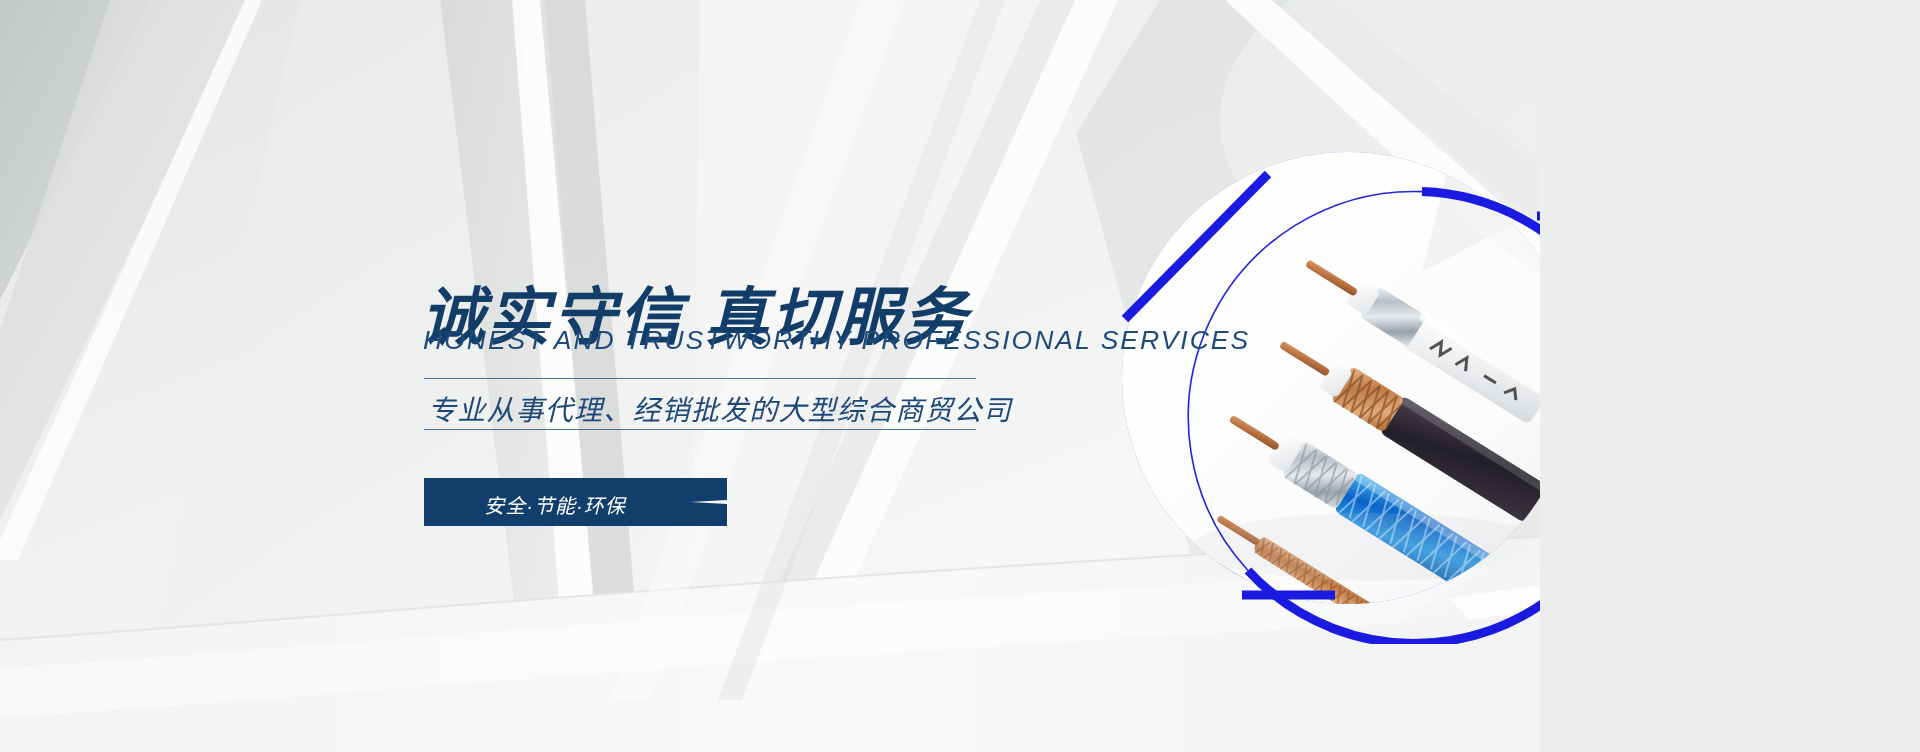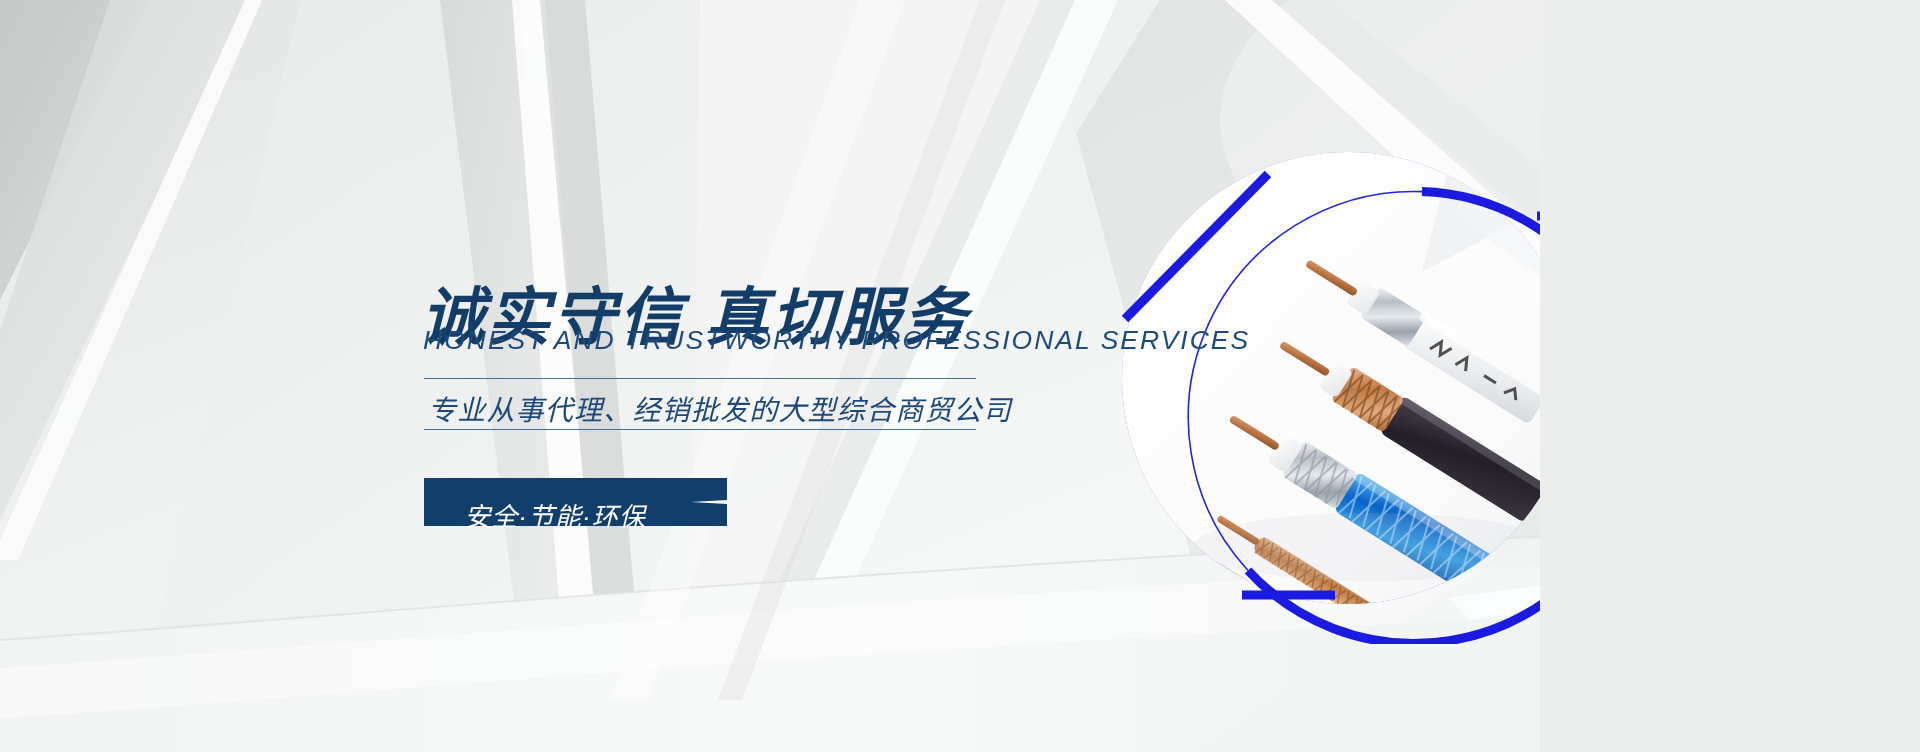--- a/index.html
+++ b/index.html
@@ -45,23 +45,23 @@
   }
   .ribbon-wrap{
     position:absolute;left:424px;top:478px;width:303px;height:48px;
   }
   .ribbon-bg{
     position:absolute;inset:0;background:#113e6b;
     -webkit-clip-path:polygon(0 0, 100% 0, 100% 46%, 88% 50%, 100% 54%, 100% 100%, 0 100%);
             clip-path:polygon(0 0, 100% 0, 100% 46%, 88% 50%, 100% 54%, 100% 100%, 0 100%);
   }
   .ribbon-label{
-    position:absolute;left:0;top:12px;width:262px;height:48px;
+    position:absolute;left:0;top:2px;width:262px;height:48px;
     display:flex;align-items:center;justify-content:center;
-    font-size:26px;letter-spacing:1px;color:#ffffff;white-space:nowrap;
+    font-size:20px;letter-spacing:1px;color:#ffffff;white-space:nowrap;
   }
 
   
   .circlewrap{
     position:absolute;left:1122px;top:152px;width:452px;height:452px;
   }
   .photo{
     position:absolute;inset:0;border-radius:50%;overflow:hidden;
     background:
       radial-gradient(circle at 28% 18%, #ffffff 0%, #fdfdfd 55%, #f3f4f4 100%);

